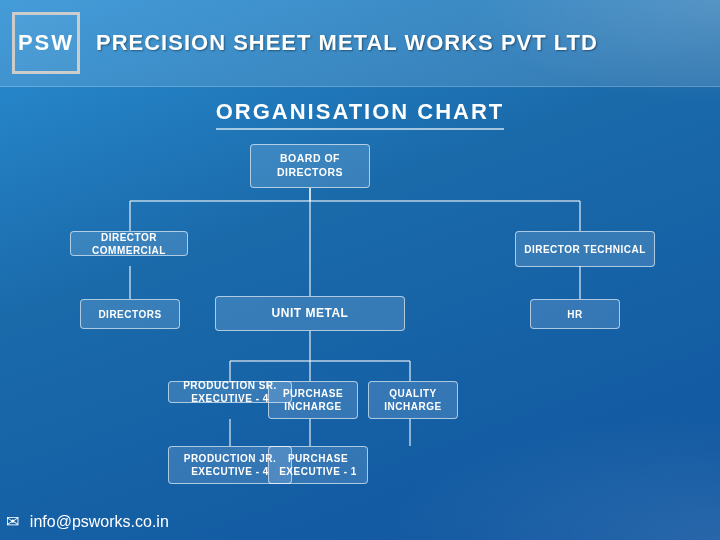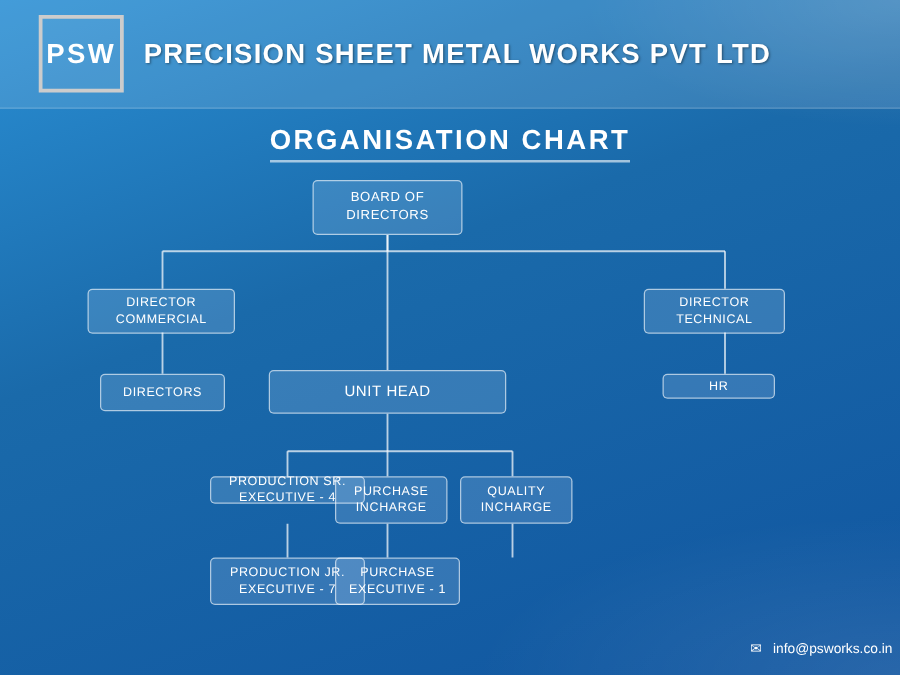--- a/index.html
+++ b/index.html
@@ -41,21 +41,21 @@
       position: relative;
       z-index: 1;
       width: 100%;
       height: 100%;
     }
 
     
     .header {
       display: flex;
       align-items: center;
-      padding: 12px 31px;
+      padding: 12px 12px;
       background: rgba(255,255,255,0.12);
       border-bottom: 1px solid rgba(255,255,255,0.2);
     }
 
     .logo-box {
       width: 68px;
       height: 62px;
       border: 3px solid #ccc;
       display: flex;
       align-items: center;
@@ -121,21 +121,21 @@
       position: absolute;
       background: rgba(200, 225, 255, 0.18);
       border: 1.5px solid rgba(255,255,255,0.6);
       border-radius: 4px;
       display: flex;
       align-items: center;
       justify-content: center;
       text-align: center;
       color: white;
       font-size: 10px;
-      font-weight: normal;
+      font-weight: bold;
       letter-spacing: 0.5px;
       line-height: 1.3;
       padding: 4px 6px;
     }
 
     
     .connector-svg {
       position: absolute;
       top: 0; left: 0;
       width: 100%;
@@ -144,24 +144,24 @@
     }
 
     .connector-svg line, .connector-svg polyline, .connector-svg path {
       stroke: rgba(255,255,255,0.7);
       stroke-width: 1.5;
       fill: none;
     }
 
     
     .footer {
-      text-align: right;
+      text-align: left;
       padding: 6px;
       color: white;
-      font-size: 11px;
+      font-size: 16px;
     }
 
     .footer-icon {
       margin-right: 6px;
     }
   </style>
 </head>
 <body>
 
 <div class="bg"></div>
@@ -213,43 +213,43 @@
       <line x1="210" y1="283" x2="210" y2="310"></line>
 
       <line x1="290" y1="283" x2="290" y2="310"></line>
 
       <line x1="390" y1="283" x2="390" y2="310"></line>
     </svg>
 
     <div class="node" style="left:230px; top:8px; width:120px; height:44px; font-size:10.5px;">BOARD OF
 DIRECTORS</div>
 
-    <div class="node" style="left:50px; top:95px; width:118px; height:36px;">DIRECTOR
+    <div class="node" style="left:50px; top:95px; width:118px; height:25px;">DIRECTOR
 COMMERCIAL</div>
 
-    <div class="node" style="left:495px; top:95px; width:113px; height:36px;">DIRECTOR
+    <div class="node" style="left:495px; top:95px; width:140px; height:36px;">DIRECTOR
 TECHNICAL</div>
 
     <div class="node" style="left:60px; top:163px; width:100px; height:30px;">DIRECTORS</div>
 
-    <div class="node" style="left:195px; top:160px; width:190px; height:35px; font-size:12px;">UNIT HEAD</div>
-
-    <div class="node" style="left:510px; top:163px; width:90px; height:20px;">HR</div>
+    <div class="node" style="left:195px; top:160px; width:190px; height:35px; font-size:12px;">UNIT METAL</div>
+
+    <div class="node" style="left:510px; top:163px; width:90px; height:30px;">HR</div>
 
     <div class="node" style="left:148px; top:245px; width:124px; height:22px;">PRODUCTION
 SR. EXECUTIVE - 4</div>
 
     <div class="node" style="left:348px; top:245px; width:90px; height:38px;">QUALITY
 INCHARGE</div>
 
     <div class="node" style="left:248px; top:245px; width:90px; height:38px;">PURCHASE
 INCHARGE</div>
 
     <div class="node" style="left:148px; top:310px; width:124px; height:38px;">PRODUCTION
-JR. EXECUTIVE - 7</div>
+JR. EXECUTIVE - 4</div>
 
     <div class="node" style="left:248px; top:310px; width:100px; height:38px;">PURCHASE
 EXECUTIVE - 1</div>
 
 
   </div>
 
   <div class="footer">
     <span class="footer-icon">✉</span>
     <span>info@psworks.co.in</span>

